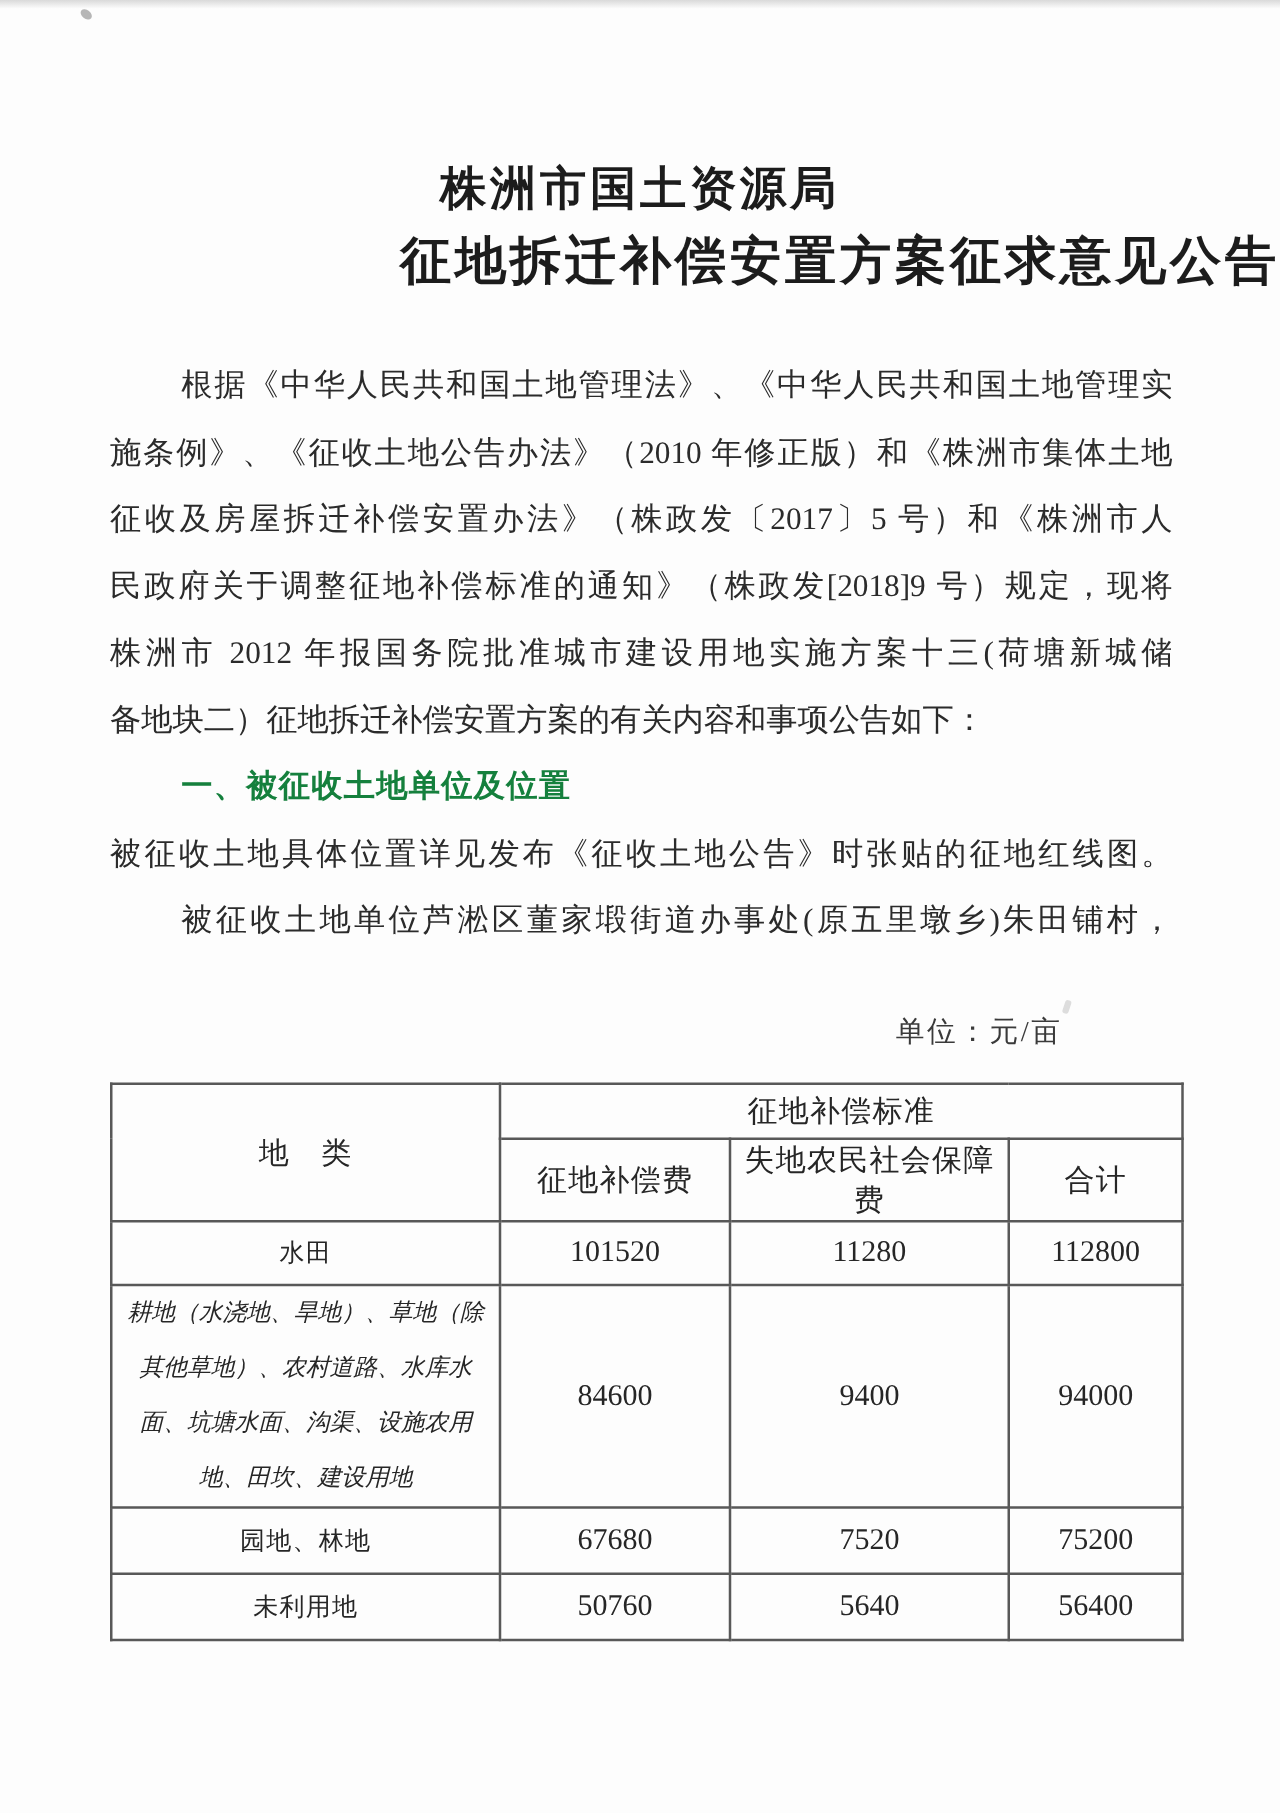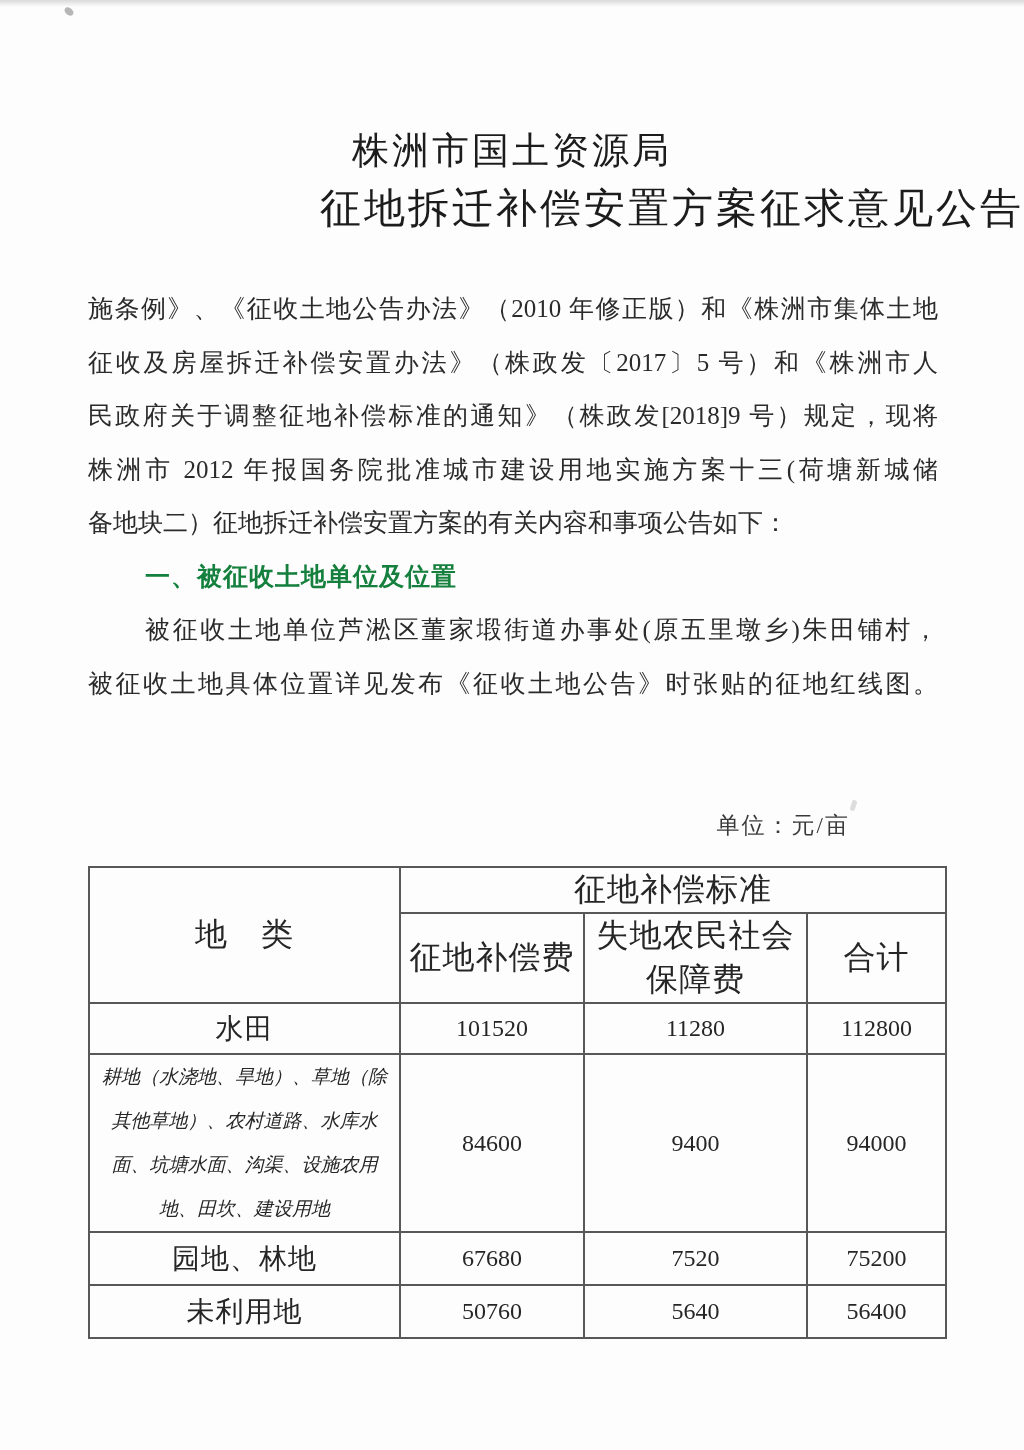--- a/index.html
+++ b/index.html
@@ -22,21 +22,21 @@
     background: rgba(95,95,95,0.45); border-radius: 50%;
     transform: rotate(38deg);
   }
   .speck2 {
     position: absolute; top: 800px; left: 851px; width: 5px; height: 11px;
     background: rgba(150,150,150,0.30); border-radius: 2px;
     transform: rotate(18deg);
   }
   .title1, .title2 {
     position: absolute; left: 0; width: 100%;
-    text-align: center; font-weight: 400; color: #1c1c1c;
+    text-align: center; font-weight: 700; color: #1c1c1c;
     letter-spacing: 3px;
     font-family: "Liberation Sans", "DejaVu Sans", sans-serif;
   }
   .title1 { top: 126px; font-size: 37px; }
   .title2 { top: 181px; font-size: 41px; text-align: right; }
   .textblock {
     position: absolute; top: 282px; left: 88px; width: 850px;
     font-size: 25px; color: #2b2b2b;
   }
   .ln { height: 53.5px; line-height: 53.5px; }
@@ -57,47 +57,48 @@
     position: absolute; top: 866px; left: 88px; width: 857px;
     border-collapse: collapse; table-layout: fixed;
     color: #262626;
   }
   table.comp th, table.comp td {
     border: 2px solid #585858;
     font-weight: normal;
     text-align: center; vertical-align: middle;
     padding: 0; overflow: hidden;
   }
-  table.comp th { font-size: 32px; letter-spacing: 1px; }
-  td.land { font-size: 28px; letter-spacing: 1px; }
+  table.comp th { font-size: 24px; letter-spacing: 1px; }
+  td.land { font-size: 20px; letter-spacing: 1px; }
   td.land-multi { font-size: 19px; letter-spacing: 0; font-style: italic; }
   td.land-multi div { line-height: 44px; white-space: nowrap; }
   td.num { font-size: 24px; font-family: "Liberation Serif", "DejaVu Serif", serif; }
 </style>
 </head>
 <body>
 
 <div class="page">
 
   <div class="scan-top"></div>
   <div class="speck1"></div>
   <div class="speck2"></div>
 
   <div class="title1">株洲市国土资源局</div>
   <div class="title2">征地拆迁补偿安置方案征求意见公告</div>
 
   <div class="textblock">
+    <div class="ln indent jfull">根据《中华人民共和国土地管理法》、《中华人民共和国土地管理实</div>
     <div class="ln jfull">施条例》、《征收土地公告办法》（2010 年修正版）和《株洲市集体土地</div>
     <div class="ln jfull">征收及房屋拆迁补偿安置办法》（株政发〔2017〕5 号）和《株洲市人</div>
     <div class="ln jfull">民政府关于调整征地补偿标准的通知》（株政发[2018]9 号）规定，现将</div>
     <div class="ln jfull">株洲市 2012 年报国务院批准城市建设用地实施方案十三(荷塘新城储</div>
     <div class="ln">备地块二）征地拆迁补偿安置方案的有关内容和事项公告如下：</div>
     <div class="ln indent heading">一、被征收土地单位及位置</div>
+    <div class="ln jfull">被征收土地具体位置详见发布《征收土地公告》时张贴的征地红线图。</div>
     <div class="ln indent jfull">被征收土地单位芦淞区董家塅街道办事处(原五里墩乡)朱田铺村，</div>
-    <div class="ln jfull">被征收土地具体位置详见发布《征收土地公告》时张贴的征地红线图。</div>
   </div>
 
   <div class="unit-label">单位：元/亩</div>
 
   <table class="comp">
     <colgroup>
       <col style="width:311px">
       <col style="width:184px">
       <col style="width:223px">
       <col style="width:139px">

